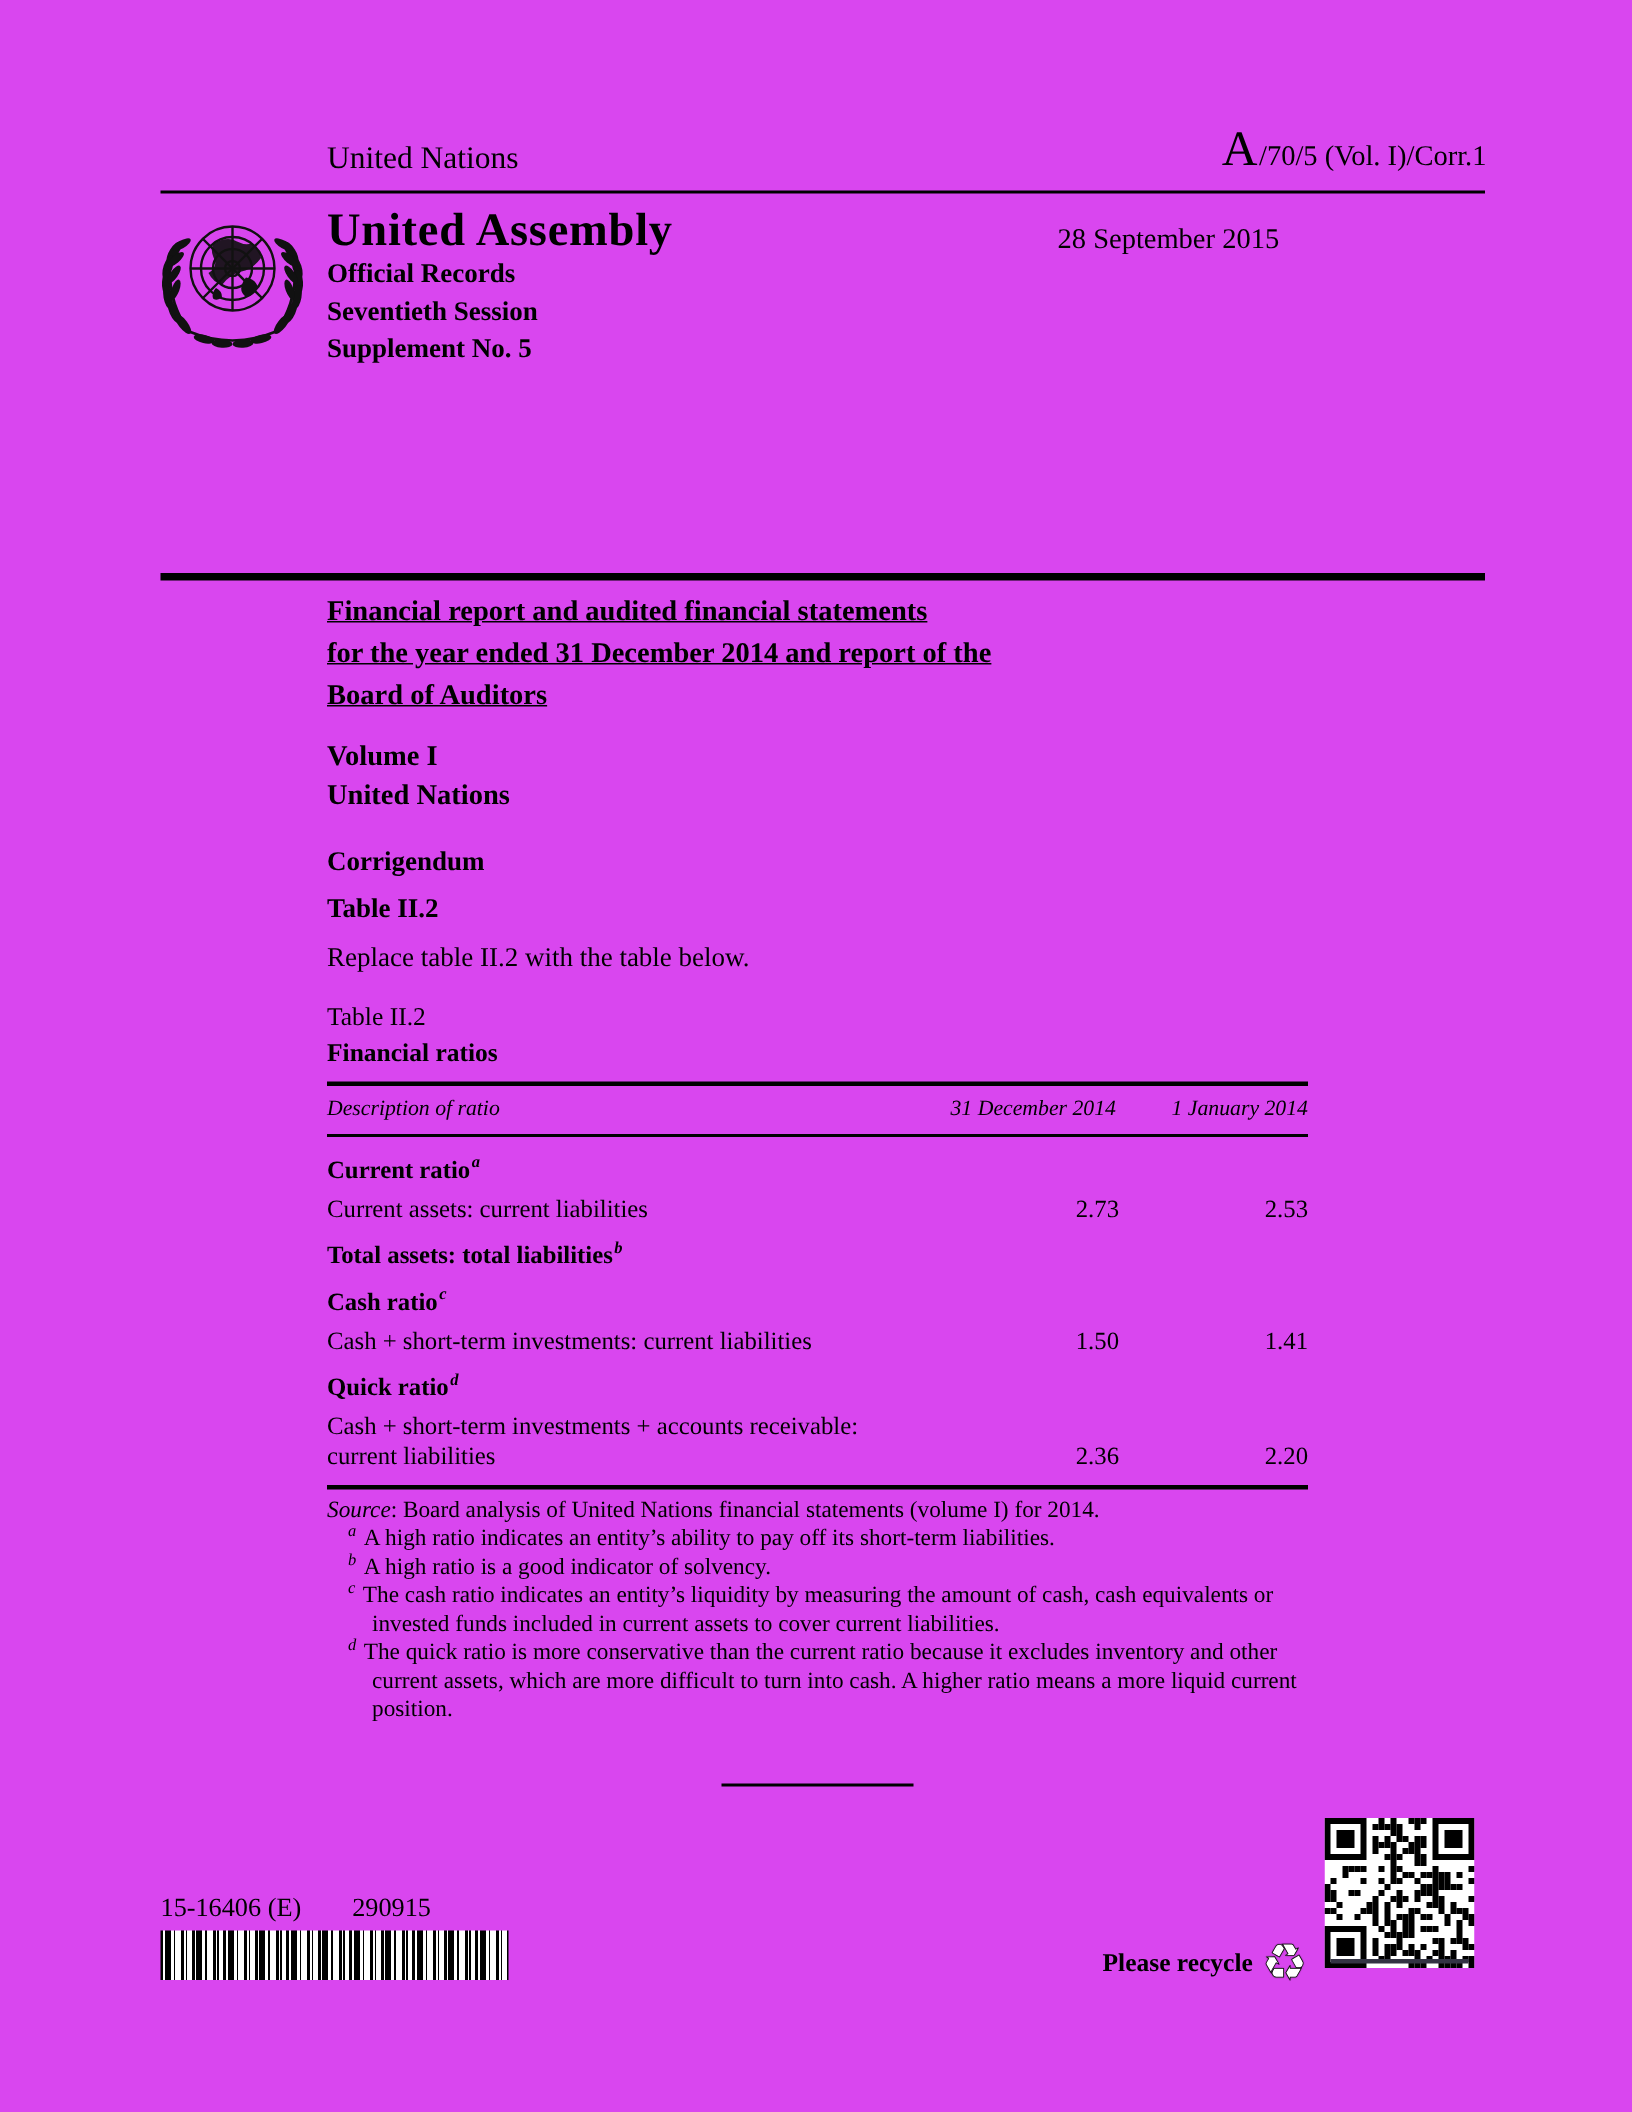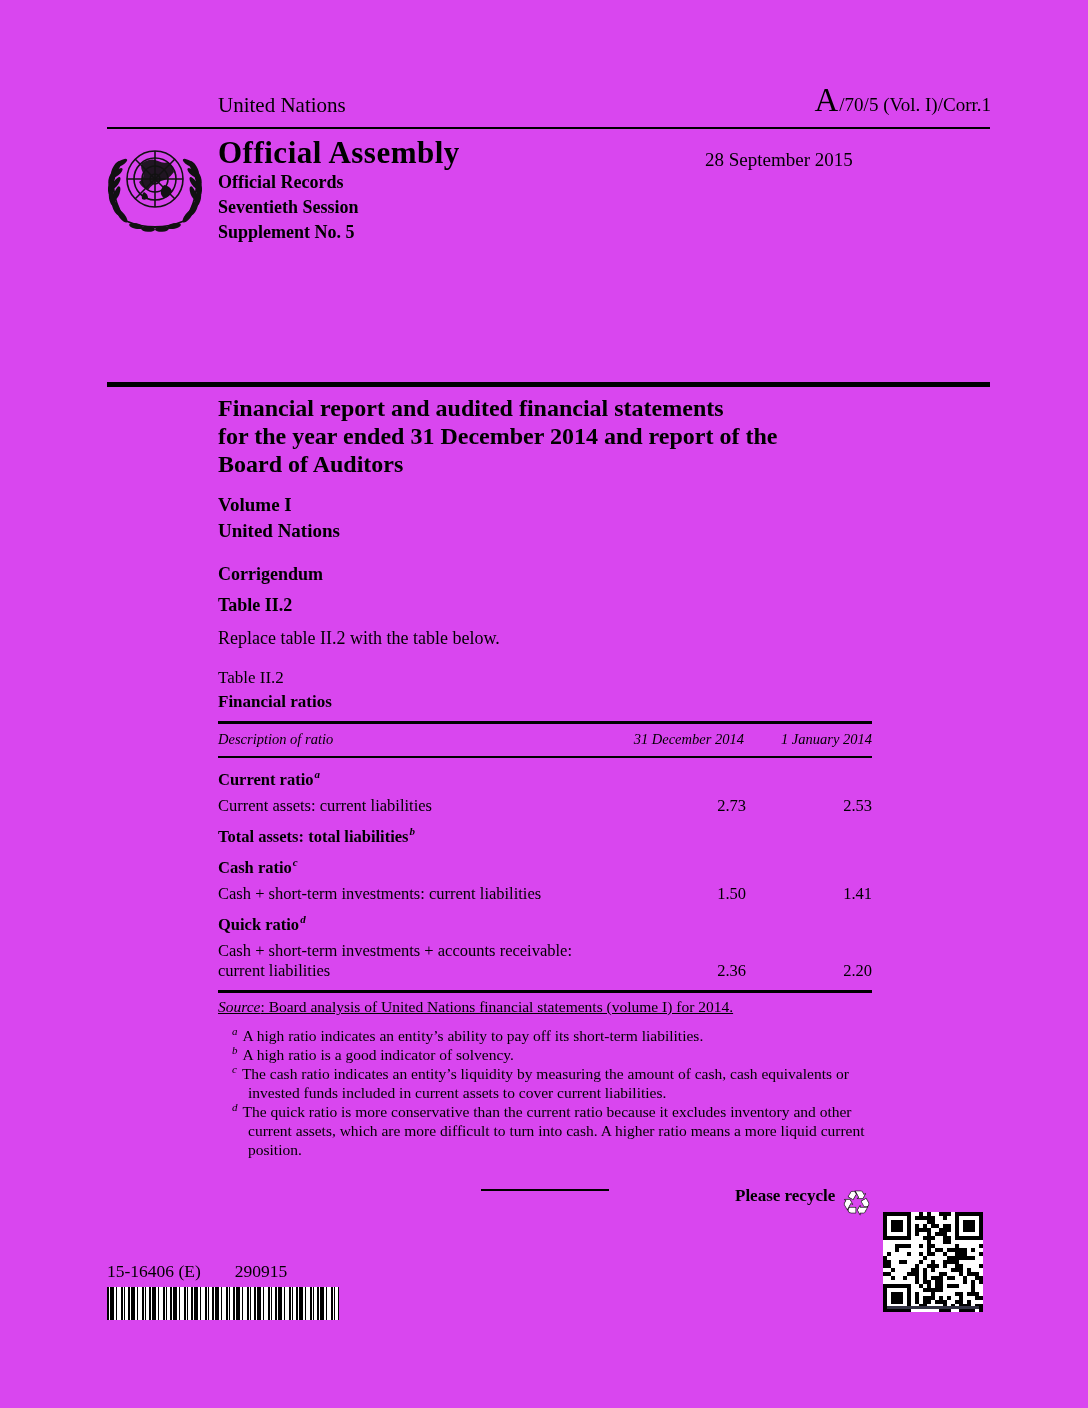--- a/index.html
+++ b/index.html
@@ -37,21 +37,21 @@
   .organ-sub { font-size: 18px; font-weight: bold; line-height: 25px; }
   #issue-date { position: absolute; left: 705px; top: 149px; font-size: 19px; }
 
   
   #mid-rule {
     position: absolute; left: 107px; top: 382px;
     width: 883px; height: 5px; background: #000;
   }
   #doc-title {
     position: absolute; left: 218px; top: 394px;
-    font-size: 24px; font-weight: bold; line-height: 28px; width: 640px;
+    font-size: 19px; font-weight: bold; line-height: 28px; width: 640px; text-decoration: underline;
   }
   #volume-block {
     position: absolute; left: 218px; top: 492px;
     font-size: 19px; font-weight: bold; line-height: 26px;
   }
   #corrigendum { position: absolute; left: 218px; top: 564px; font-size: 18px; font-weight: bold; }
   #table-ref   { position: absolute; left: 218px; top: 595px; font-size: 18px; font-weight: bold; }
   #instruction { position: absolute; left: 218px; top: 628px; font-size: 18px; }
 
   
@@ -79,21 +79,21 @@
   #ratio-table sup {
     font-style: italic; font-size: 11px; line-height: 0;
     position: relative; top: -1px; left: 1px;
   }
 
   
   #notes {
     position: absolute; left: 218px; top: 997px;
     width: 652px; font-size: 15.5px; line-height: 19px;
   }
-  #source-line { margin-bottom: 10px; text-decoration: underline; }
+  #source-line { margin-bottom: 0; }
   #source-line .src-label { font-style: italic; }
   .footnote { padding-left: 30px; text-indent: -16px; margin-top: 0; }
   .footnote sup { font-style: italic; font-size: 11px; line-height: 0; margin-right: 5px; }
 
   
   #end-divider {
     position: absolute; left: 481px; top: 1189px;
     width: 128px; height: 2px; background: #000;
   }
 
@@ -104,22 +104,22 @@
     position: absolute; left: 107px; top: 1287px;
     width: 232px; height: 33px;
     background: repeating-linear-gradient(90deg,
       #000 0px, #000 2px, #fff 2px, #fff 3px,
       #000 3px, #000 7px, #fff 7px, #fff 9px,
       #000 9px, #000 10px, #fff 10px, #fff 14px,
       #000 14px, #000 16px, #fff 16px, #fff 17px,
       #000 17px, #000 18px, #fff 18px, #fff 21px);
   }
   #recycle-block {
-    position: absolute; left: 735px; top: 1186px;
-    display: flex; align-items: flex-start;
+    position: absolute; left: 735px; top: 1292px;
+    display: flex; align-items: center;
   }
   #recycle-label { font-size: 17px; font-weight: bold; }
   #recycle-icon {
     font-family: "DejaVu Sans", sans-serif;
     font-size: 34px; line-height: 34px; margin-left: 6px;
     -webkit-text-stroke: 0.5px #000; color: #fff; text-shadow: 0 0 1px #000;
   }
   #qr-code { position: absolute; left: 883px; top: 1212px; width: 100px; height: 100px; }
 </style>
 </head>
@@ -177,21 +177,21 @@
         <ellipse cx="89" cy="56" rx="7" ry="2.6" transform="rotate(70 89 56)"></ellipse>
         <ellipse cx="32" cy="89" rx="7" ry="2.8" transform="rotate(-168 32 89)"></ellipse>
         <ellipse cx="44" cy="92" rx="7" ry="2.8" transform="rotate(-176 44 92)"></ellipse>
         <ellipse cx="58" cy="92" rx="7" ry="2.8" transform="rotate(176 58 92)"></ellipse>
         <ellipse cx="70" cy="89" rx="7" ry="2.8" transform="rotate(168 70 89)"></ellipse>
       </g>
     </svg>
   </div>
 
   <div id="organ-block">
-    <div id="organ-title">Official Assembly</div>
+    <div id="organ-title">United Assembly</div>
     <div class="organ-sub">Official Records</div>
     <div class="organ-sub">Seventieth Session</div>
     <div class="organ-sub">Supplement No. 5</div>
   </div>
   <div id="issue-date">28 September 2015</div>
 
   <div id="mid-rule"></div>
   <div id="doc-title">
     <div>Financial report and audited financial statements</div>
     <div>for the year ended 31 December 2014 and report of the</div>

